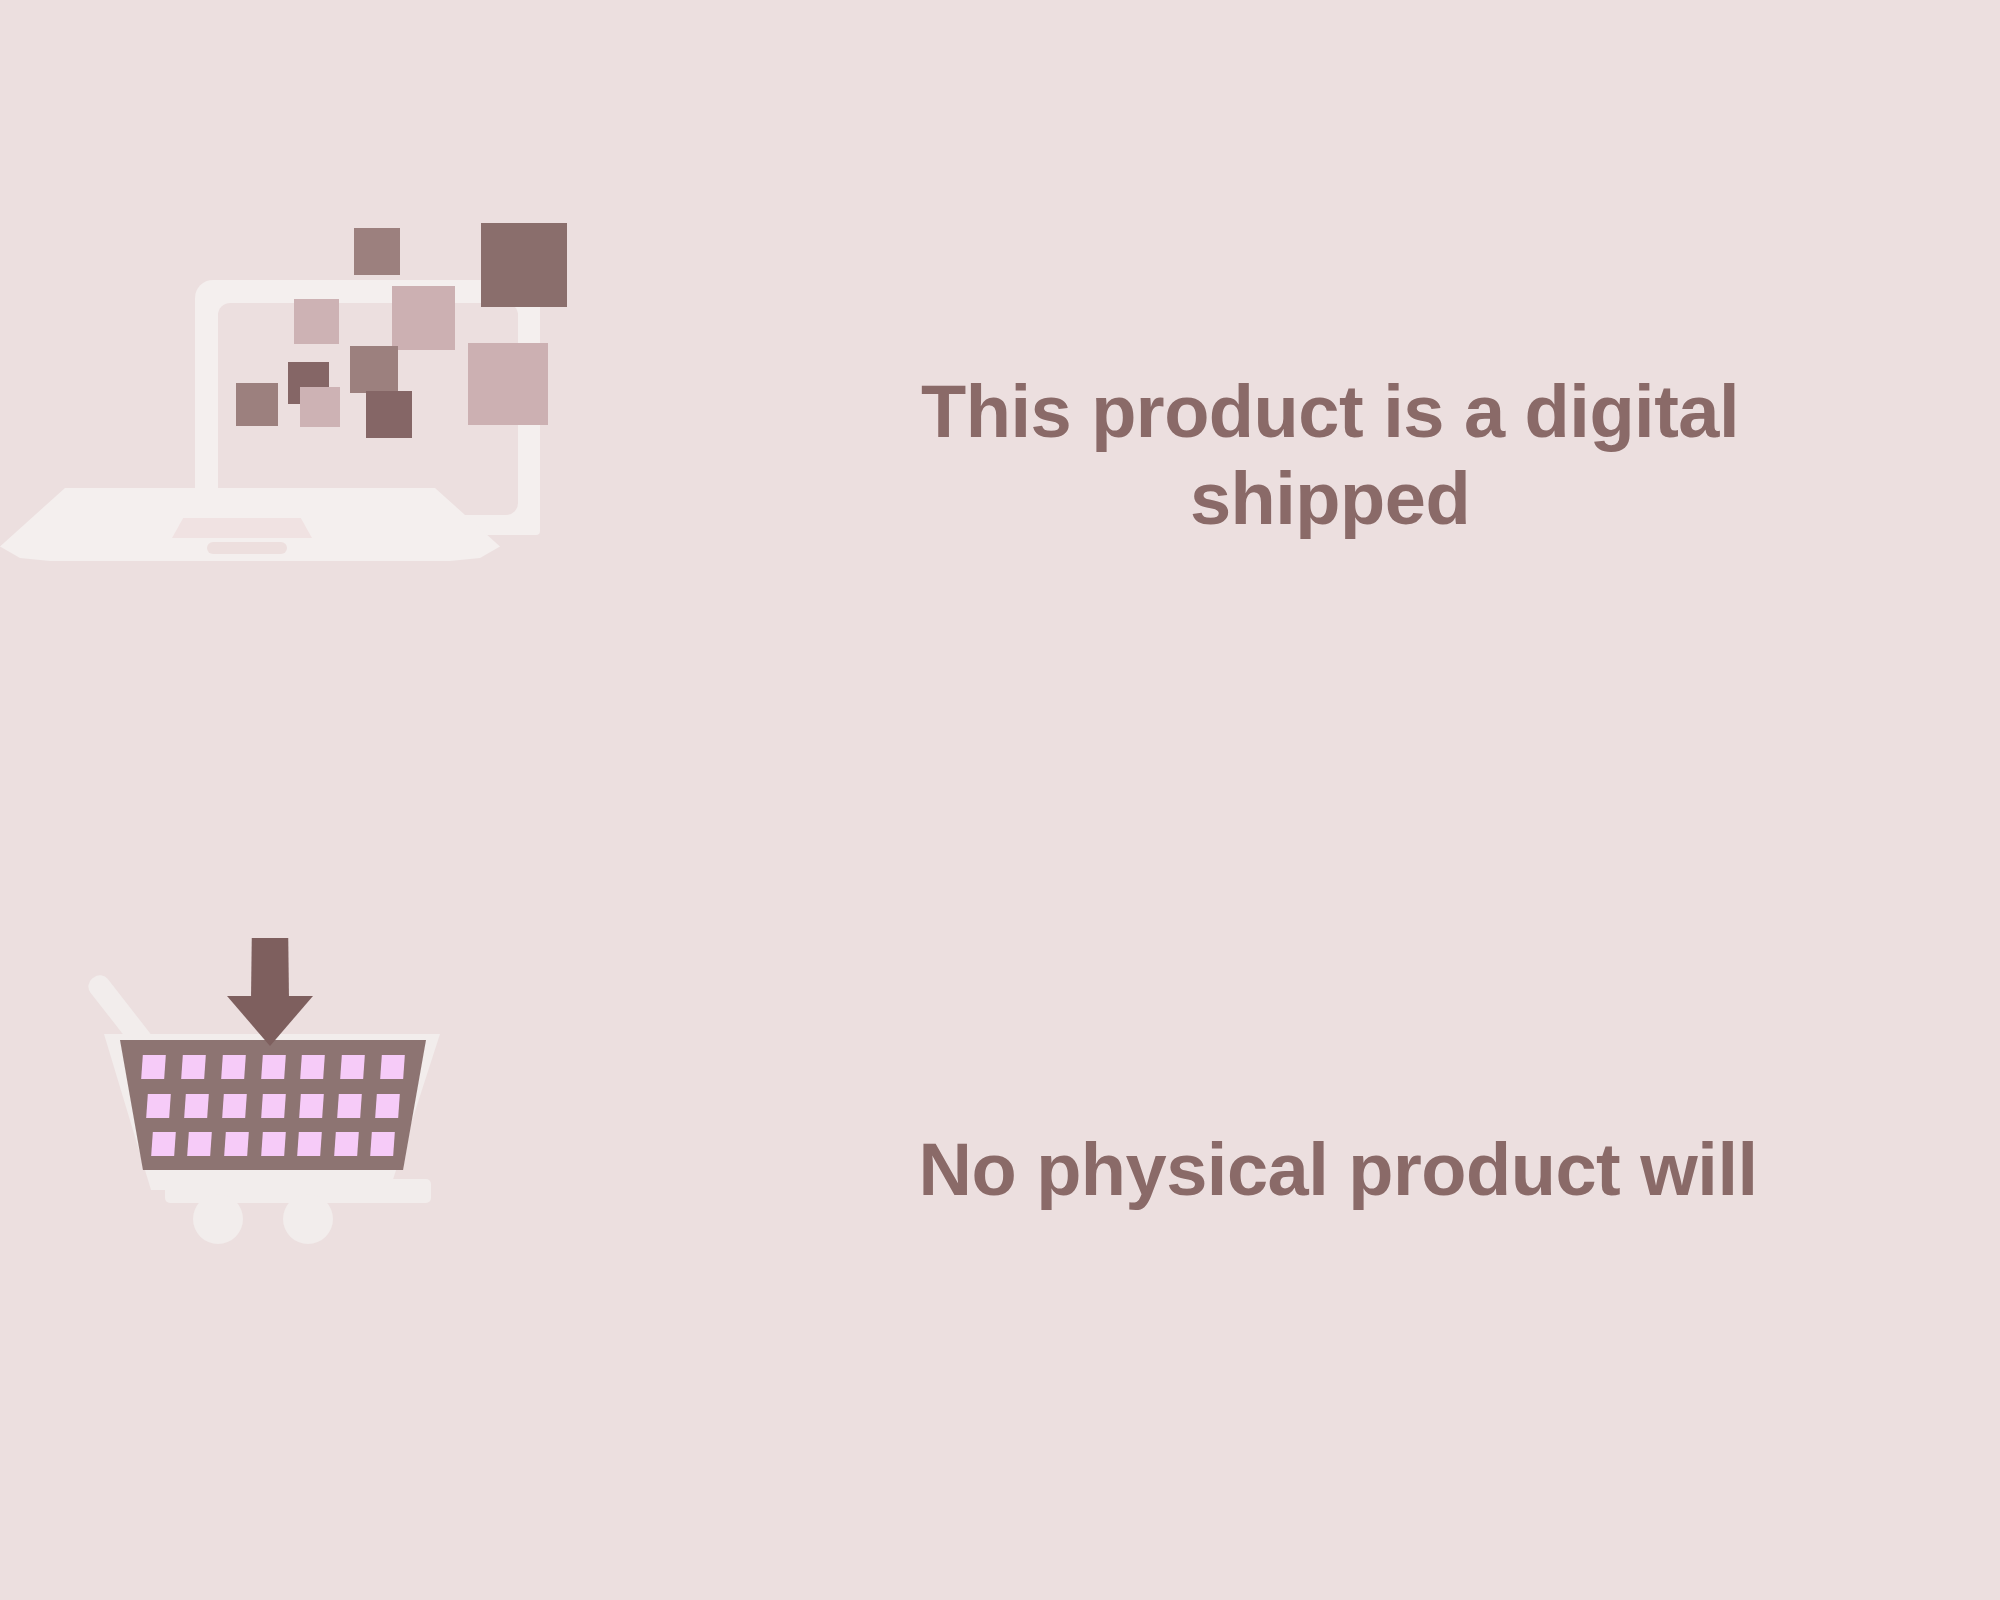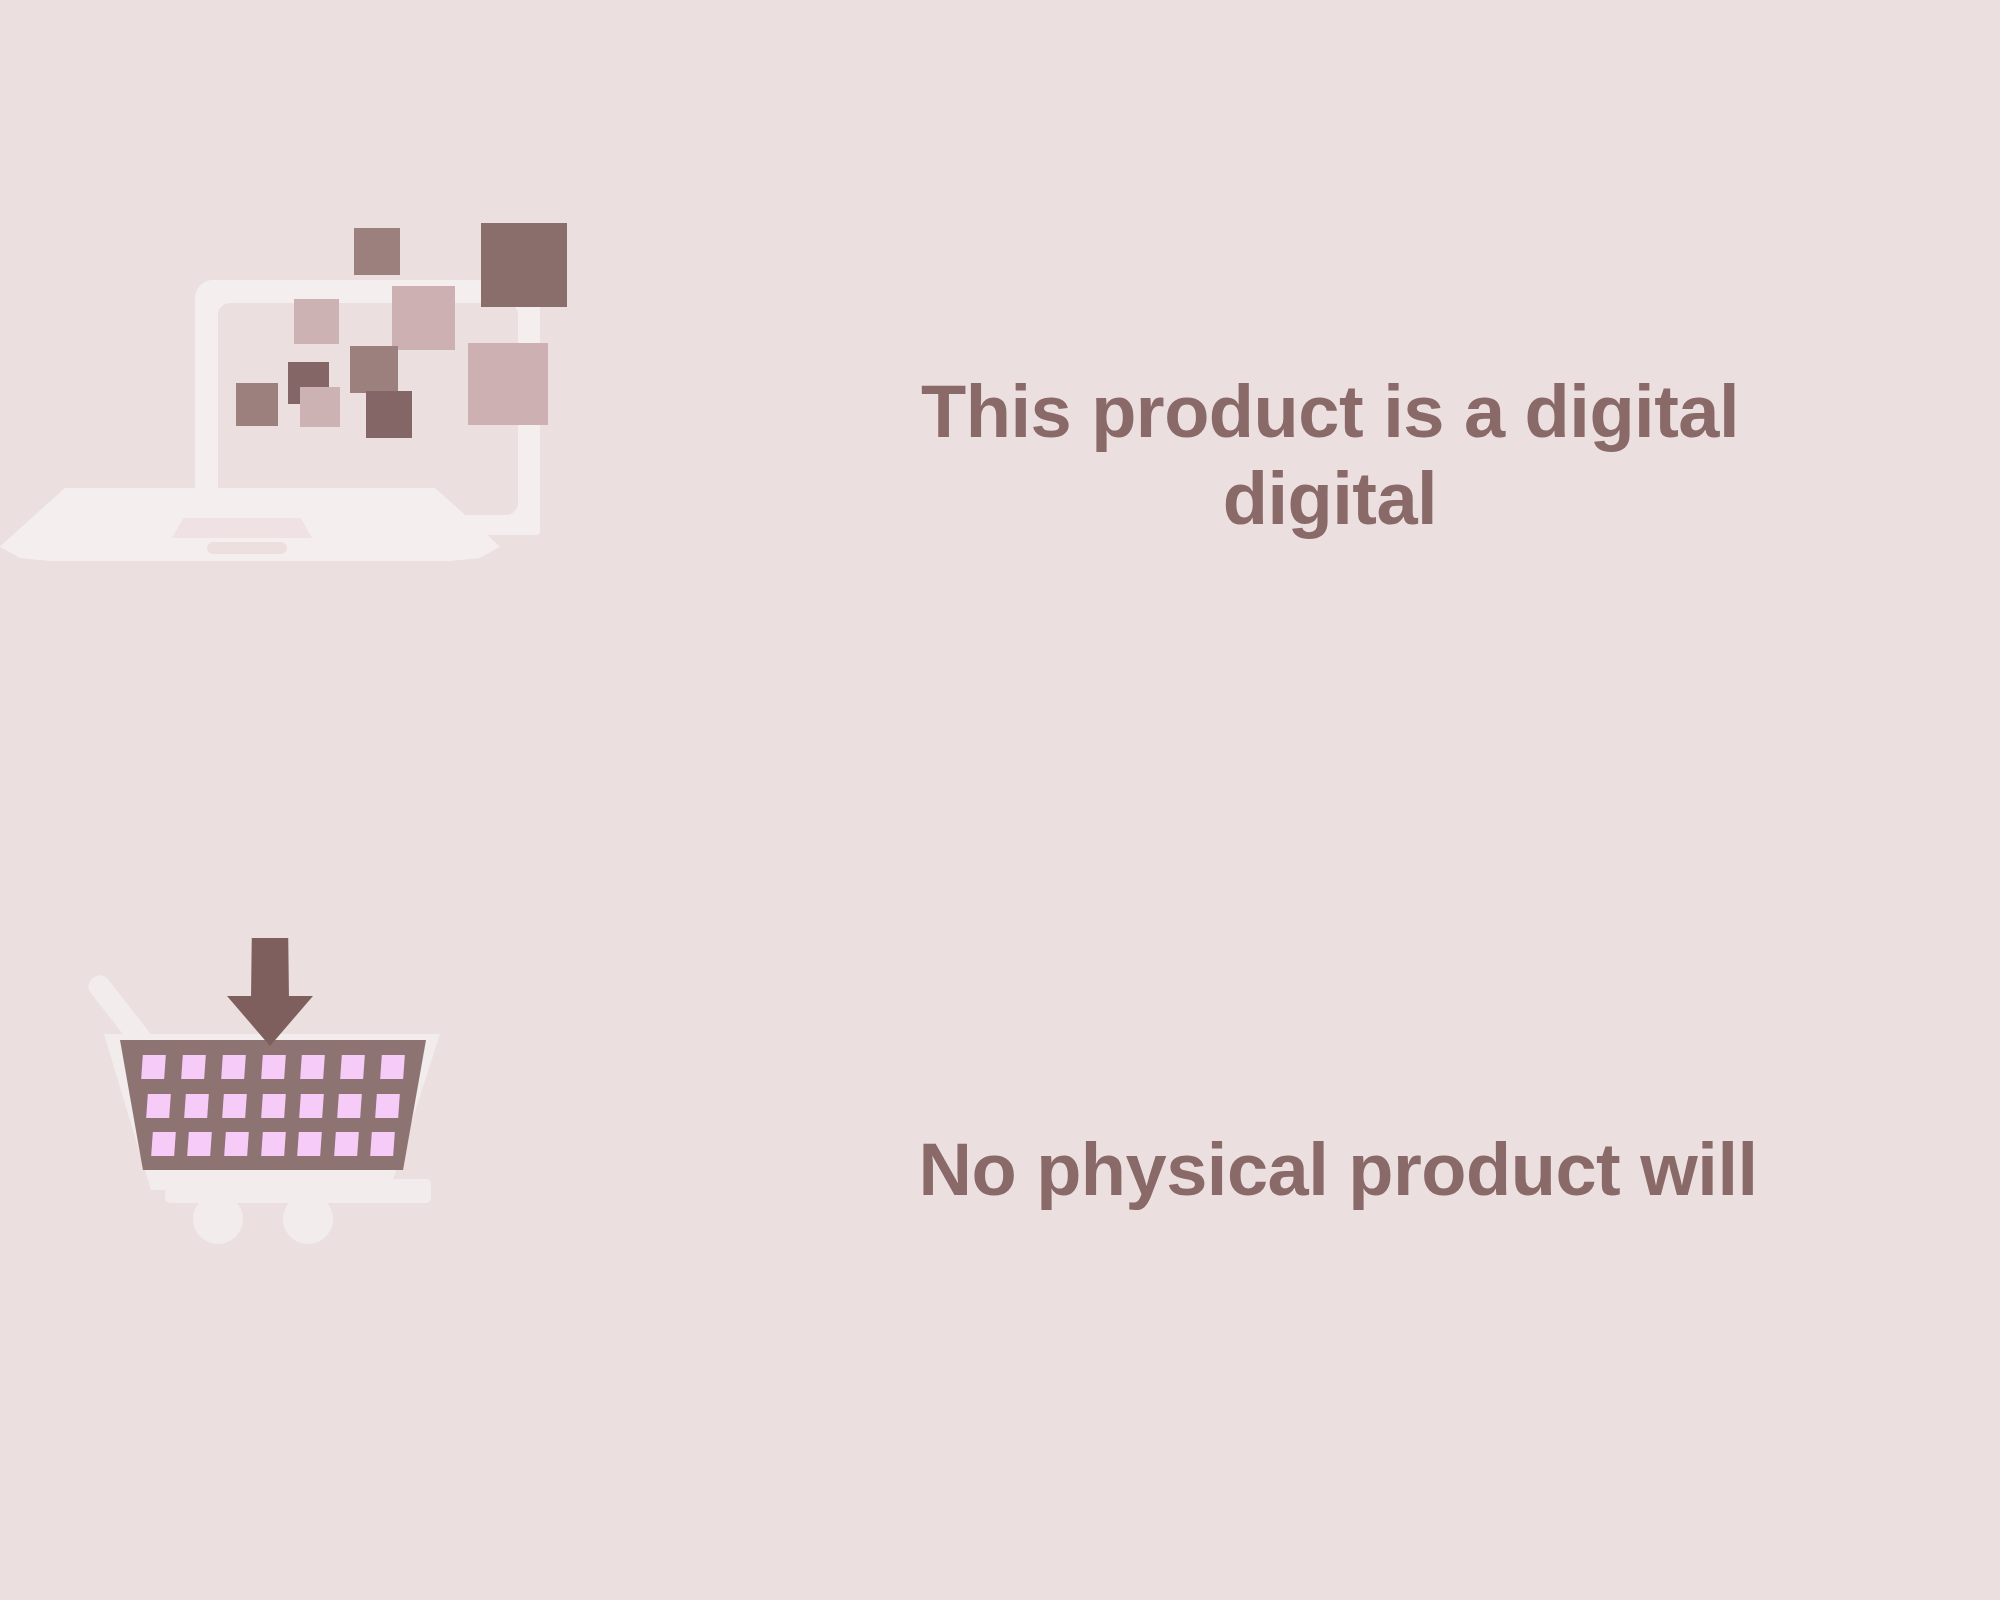--- a/index.html
+++ b/index.html
@@ -185,21 +185,21 @@
             <div class="sq" style="left: 236px; top: 168px; width: 42px; height: 43px; background: rgb(156, 128, 126);"></div>
             <div class="sq" style="left: 300px; top: 172px; width: 40px; height: 40px; background: rgb(205, 178, 180);"></div>
             <div class="sq" style="left: 366px; top: 176px; width: 46px; height: 47px; background: rgb(133, 102, 102);"></div>
           </div>
       </div>
     </div>
 
     <div class="text-cell">
       <div class="caption" style="color: rgb(138, 106, 104);">
         <span>This product is a digital</span><br>
-        <span>digital</span>
+        <span>shipped</span>
       </div>
     </div>
 
   </div>
 
   <div class="info-row row-shipping">
 
     <div class="icon-cell">
       <div class="cart">
         <div class="ct-handle"></div>

